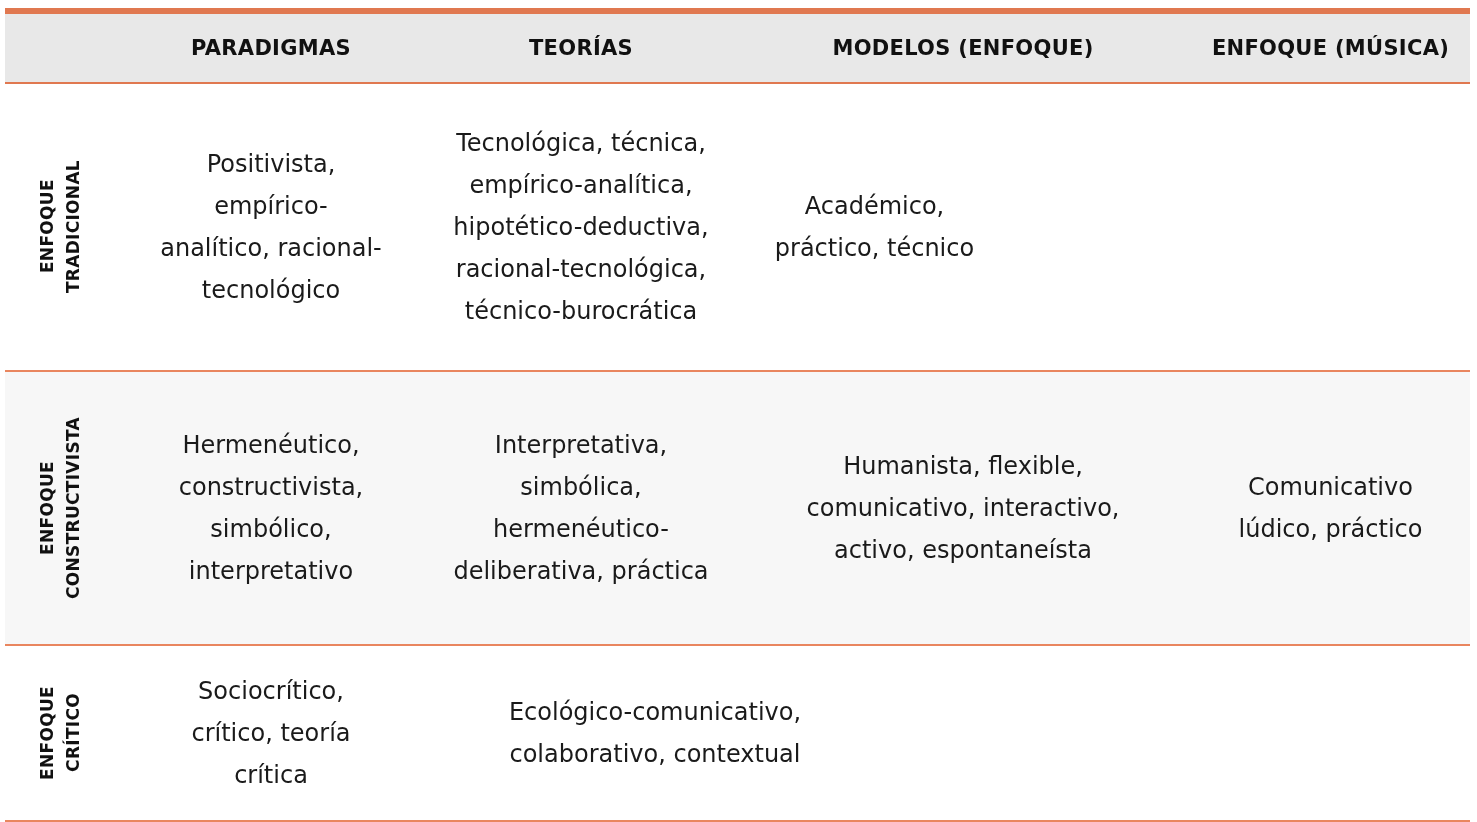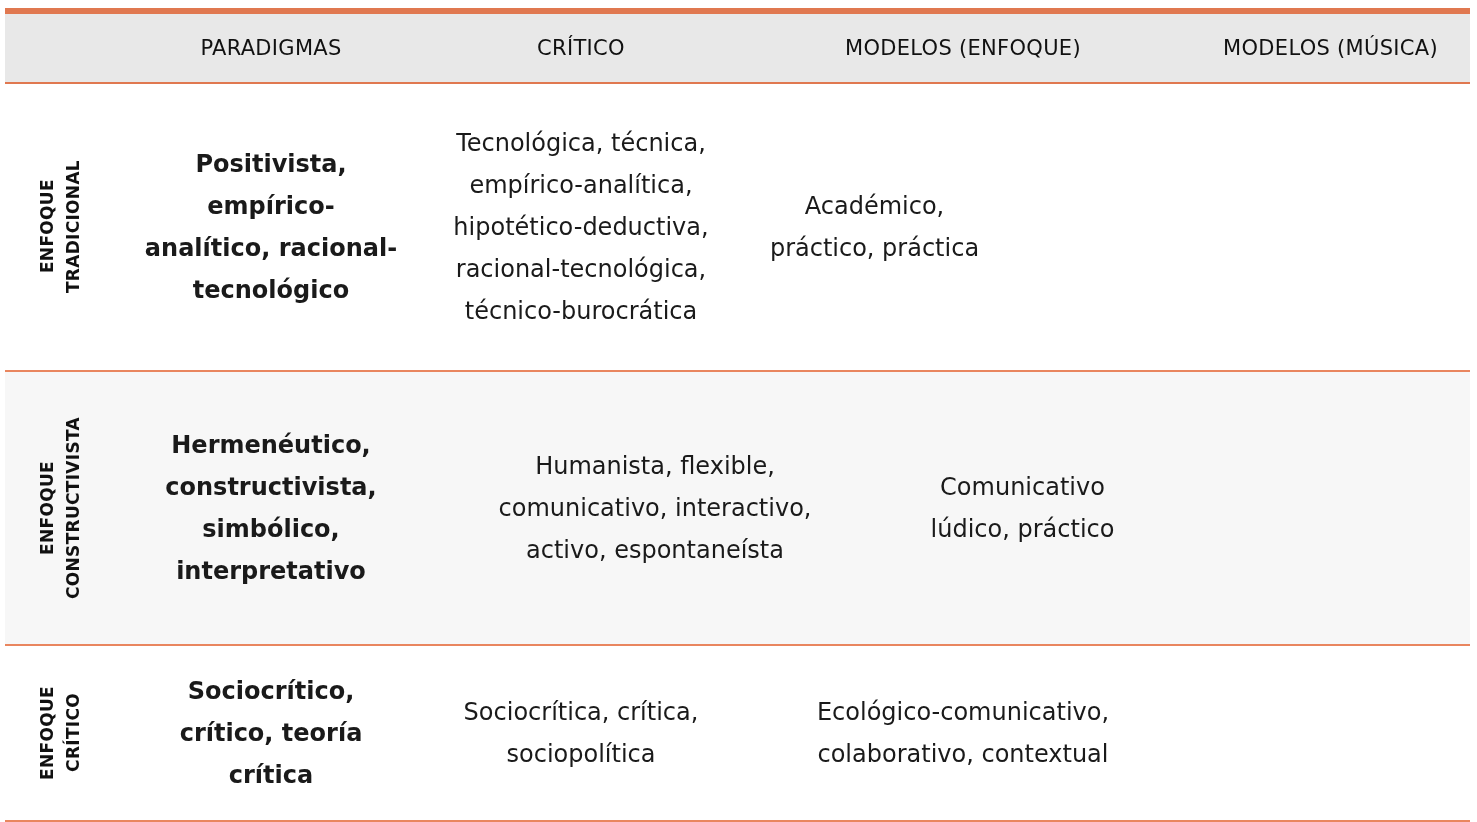--- a/index.html
+++ b/index.html
@@ -6,83 +6,85 @@
     body { width: 1477px; height: 822px; position: relative; overflow: hidden;
            font-family: "DejaVu Sans", sans-serif; color: #1a1a1a; }
     .tbl { position: absolute; left: 5px; top: 8px; width: 1465px; }
     .topbar { height: 6px; background: #e07850; }
     .hdr { display: flex; height: 68px; background: #e8e8e8; border-bottom: 2px solid #e07850; align-items: center; }
     .row { display: flex; align-items: center; border-bottom: 2px solid #e9865f; }
     .row.r1 { height: 286px; background: #ffffff; }
     .row.r2 { height: 272px; background: #f7f7f7; }
     .row.r3 { height: 174px; background: #ffffff; }
     .c0 { width: 110px; flex: none; height: 100%; display: flex; align-items: center; justify-content: center; }
-    .c1 { width: 312px; flex: none; font-weight: bold; }
+    .c1 { width: 312px; flex: none; }
     .c2 { width: 308px; flex: none; }
     .c3 { width: 456px; flex: none; }
     .c4 { width: 279px; flex: none; }
-    .hcell { text-align: center; font-size: 21px; font-weight: normal; letter-spacing: 0.3px; color: #111; }
+    .hcell { text-align: center; font-size: 21px; font-weight: bold; letter-spacing: 0.3px; color: #111; }
     .cell { text-align: center; font-size: 24px; line-height: 42px; color: #1a1a1a; padding: 0 12px; box-sizing: border-box; white-space: pre-line; }
     .vlabel { writing-mode: vertical-rl; transform: rotate(180deg); font-size: 17px; font-weight: bold;
               text-align: center; line-height: 26px; white-space: pre-line; color: #111; letter-spacing: 0.3px; }
   </style>
 </head>
 <body>
 
 <div class="tbl">
   <div class="topbar"></div>
 
   <div class="hdr">
     <div class="c0 hcell"></div>
     <div class="c1 hcell">PARADIGMAS</div>
-    <div class="c2 hcell">CRÍTICO</div>
+    <div class="c2 hcell">TEORÍAS</div>
     <div class="c3 hcell">MODELOS (ENFOQUE)</div>
-    <div class="c4 hcell">MODELOS (MÚSICA)</div>
+    <div class="c4 hcell">ENFOQUE (MÚSICA)</div>
   </div>
 
   <div class="row r1">
     <div class="c0">
       <div class="vlabel">ENFOQUE
 TRADICIONAL</div>
     </div>
     <div class="c1 cell">Positivista,
 empírico-
 analítico, racional-
 tecnológico</div>
     <div class="c2 cell">Tecnológica, técnica,
 empírico-analítica,
 hipotético-deductiva,
 racional-tecnológica,
 técnico-burocrática</div>
     <div class="c4 cell">Académico,
-práctico, práctica</div>
+práctico, técnico</div>
   </div>
 
   <div class="row r2">
     <div class="c0">
       <div class="vlabel">ENFOQUE
 CONSTRUCTIVISTA</div>
     </div>
     <div class="c1 cell">Hermenéutico,
 constructivista,
 simbólico,
 interpretativo</div>
+    <div class="c2 cell">Interpretativa,
+simbólica,
+hermenéutico-
+deliberativa, práctica</div>
     <div class="c3 cell">Humanista, flexible,
 comunicativo, interactivo,
 activo, espontaneísta</div>
     <div class="c4 cell">Comunicativo
 lúdico, práctico</div>
   </div>
 
   <div class="row r3">
     <div class="c0">
       <div class="vlabel">ENFOQUE
 CRÍTICO</div>
     </div>
     <div class="c1 cell">Sociocrítico,
 crítico, teoría
 crítica</div>
-    <div class="c2 cell">Sociocrítica, crítica,
-sociopolítica</div>
     <div class="c3 cell">Ecológico-comunicativo,
 colaborativo, contextual</div>
   </div>
 </div>
 
 </body></html>

